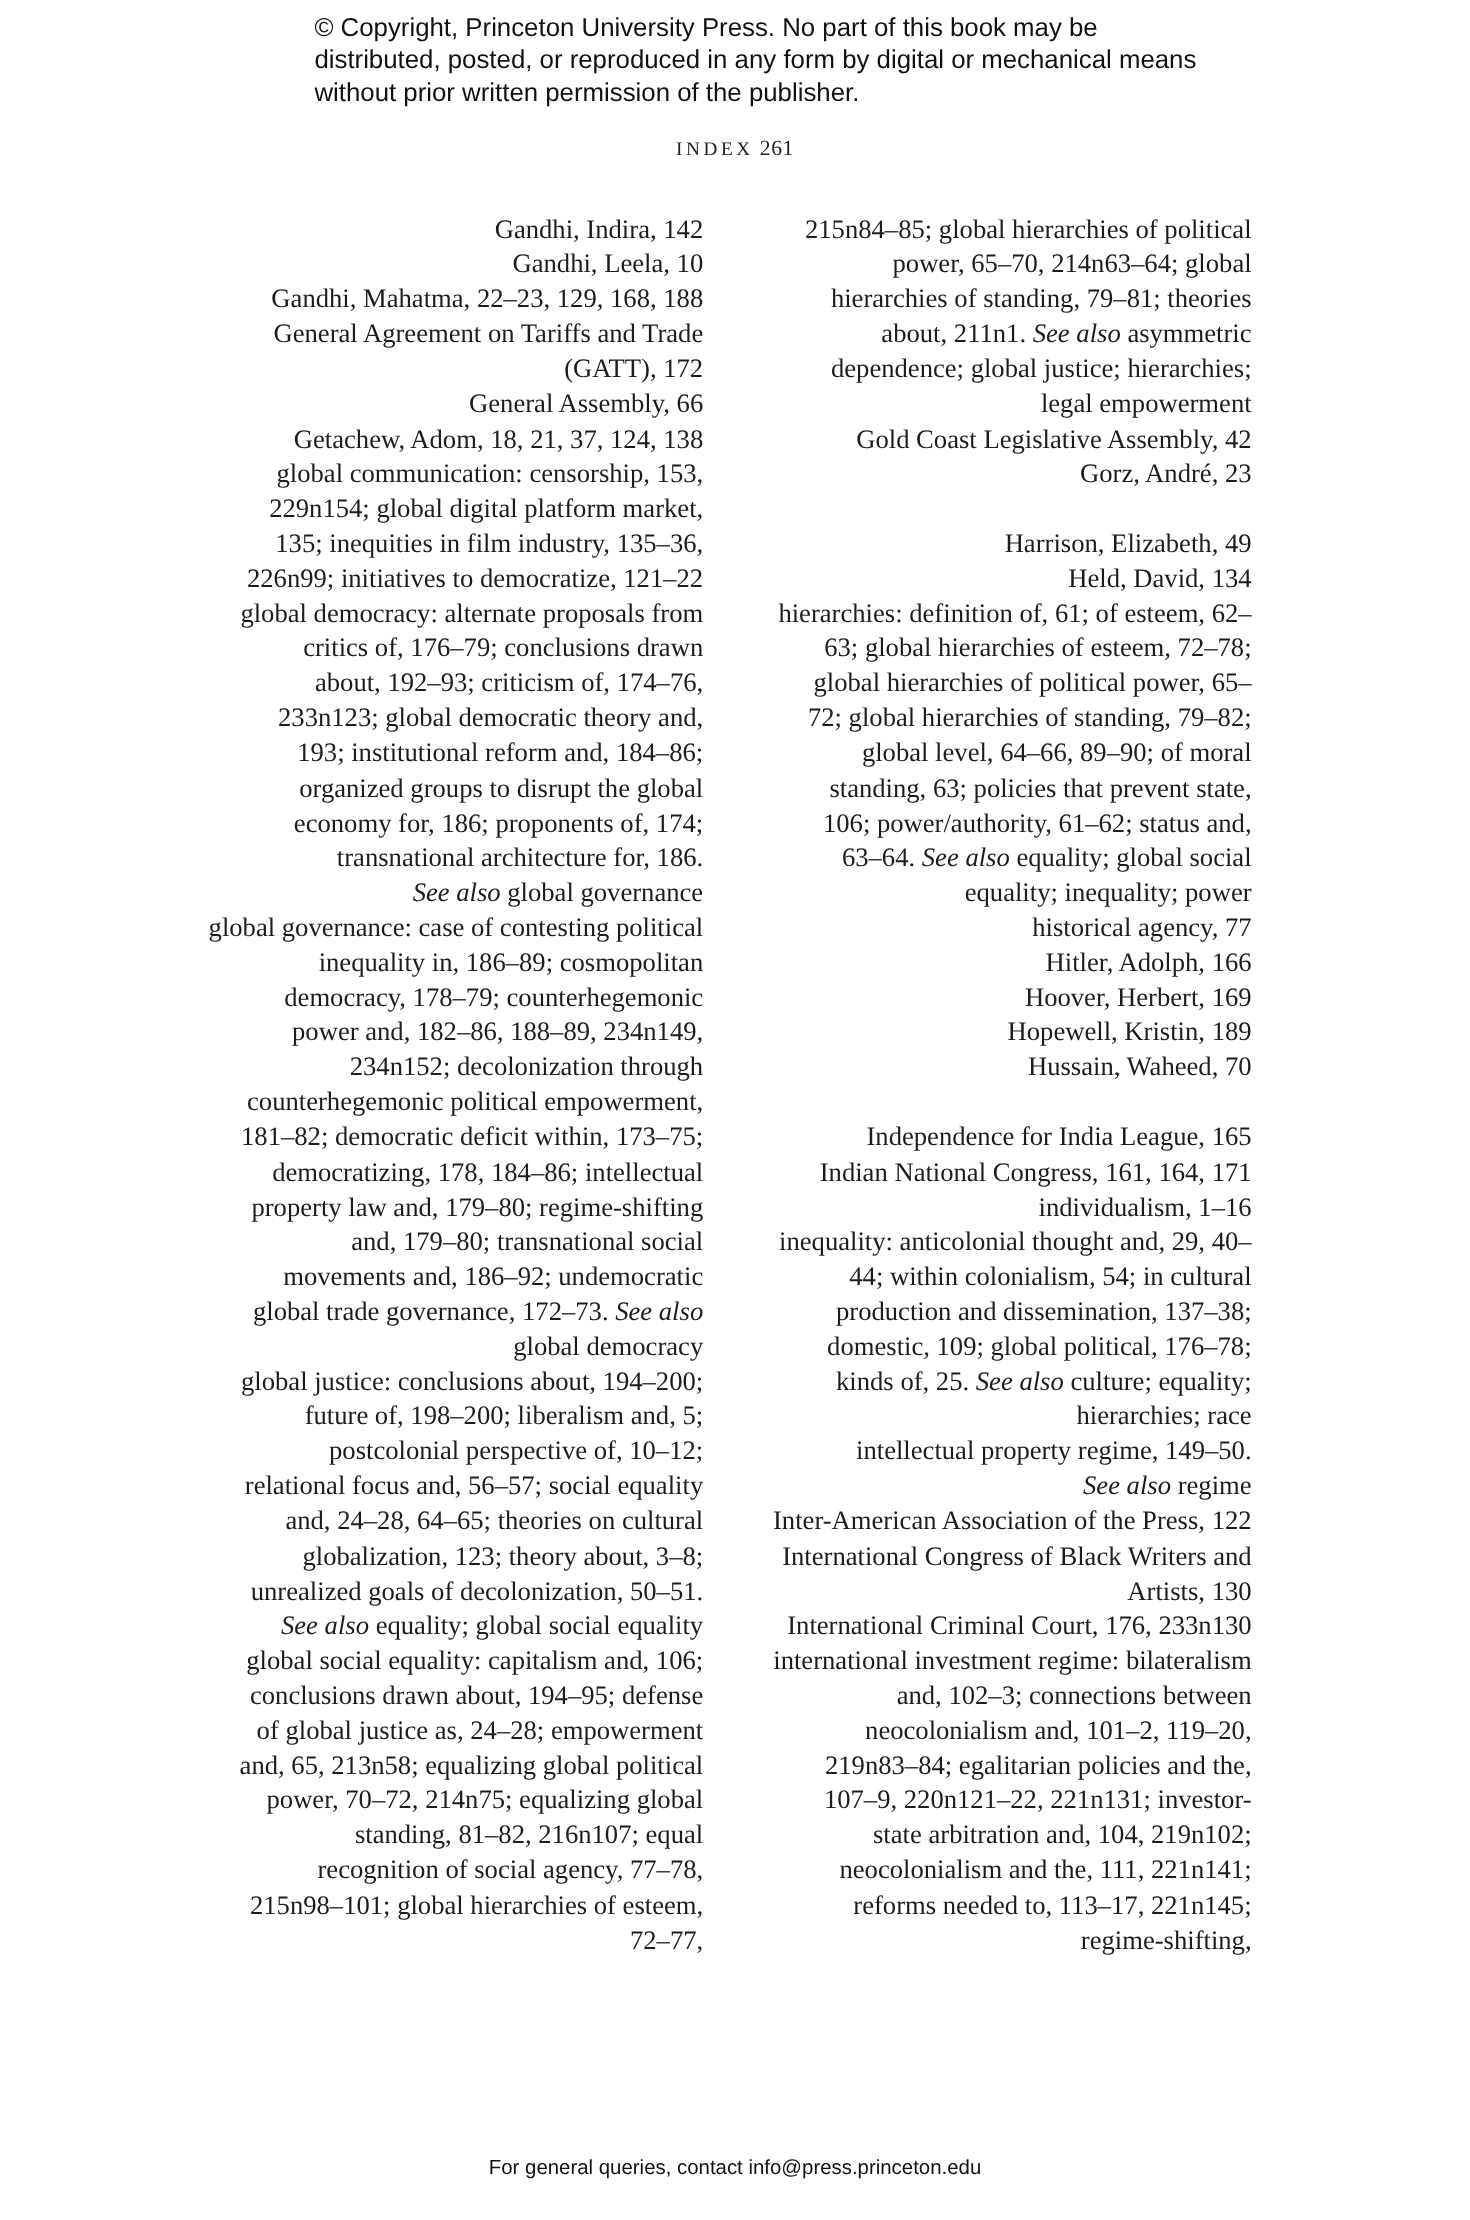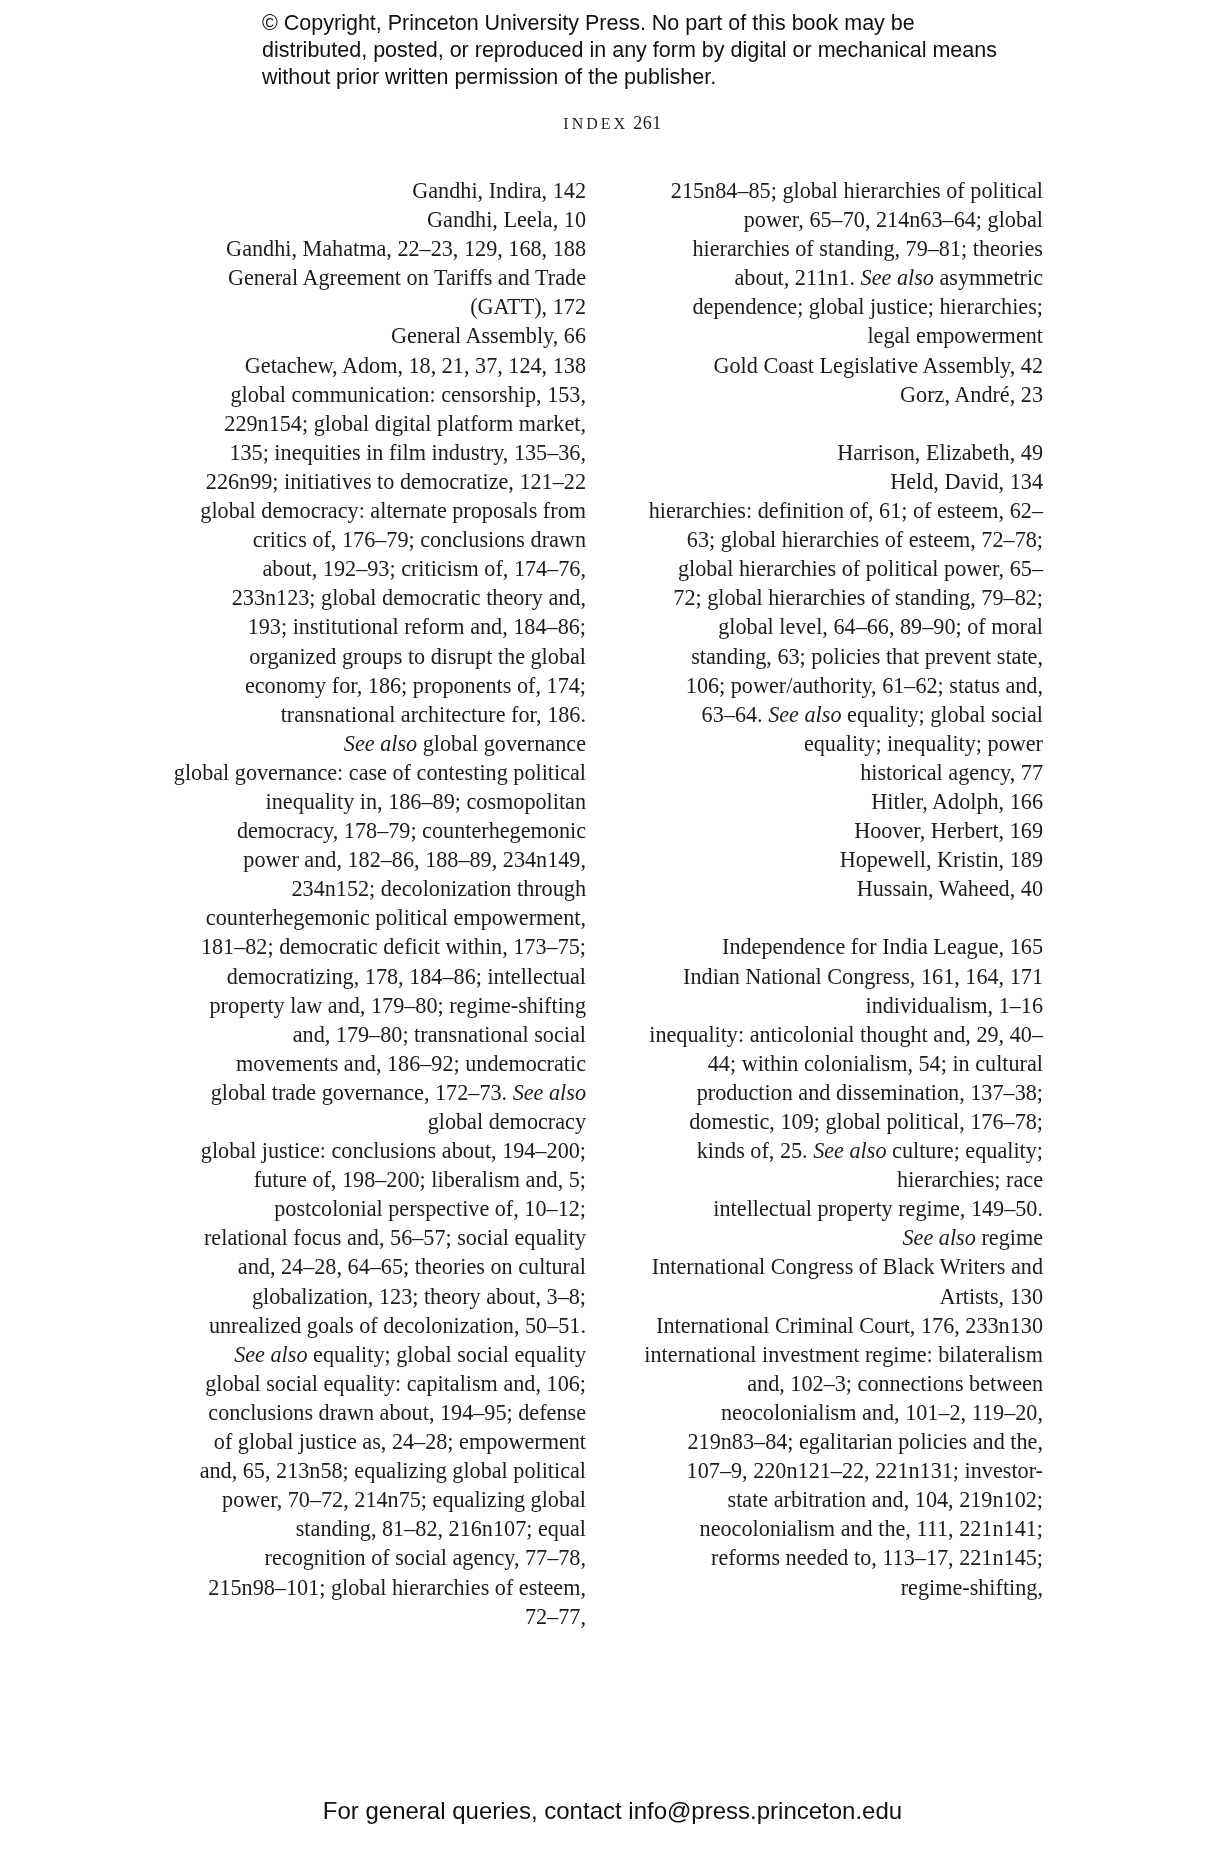--- a/index.html
+++ b/index.html
@@ -22,21 +22,21 @@
       text-align: right;
     }
     .col-left { left: 166px; }
     .col-right { left: 623px; }
     .entry { padding-left: 27px; text-indent: -27px; margin: 0; }
     .entry.cont { padding-left: 27px; text-indent: 0; }
     .gap { height: 29.1px; }
     .entry .see { font-style: italic; }
     .footer {
       position: absolute; left: 0; width: 1225px; top: 1797px; text-align: center;
-      font-family: "Liberation Sans", sans-serif; font-size: 24px; color: #111;
+      font-family: "Liberation Sans", sans-serif; font-size: 17px; color: #111;
     }
   </style>
 </head>
 <body>
 
 <div class="copyright">© Copyright, Princeton University Press. No part of this book may be distributed, posted, or reproduced in any form by digital or mechanical means without prior written permission of the publisher.</div>
 
 <div class="running-head">
   <span class="label">INDEX</span>
   <span>261</span>
@@ -60,25 +60,26 @@
     <p class="entry"><span>Gold Coast Legislative Assembly, 42</span></p>
     <p class="entry"><span>Gorz, André, 23</span></p>
     <div class="gap"></div>
     <p class="entry"><span>Harrison, Elizabeth, 49</span></p>
     <p class="entry"><span>Held, David, 134</span></p>
     <p class="entry"><span>hierarchies: definition of, 61; of esteem, 62–63; global hierarchies of esteem, 72–78; global hierarchies of political power, 65–72; global hierarchies of standing, 79–82; global level, 64–66, 89–90; of moral standing, 63; policies that prevent state, 106; power/authority, 61–62; status and, 63–64.</span> <span class="see">See also</span> <span>equality; global social equality; inequality; power</span></p>
     <p class="entry"><span>historical agency, 77</span></p>
     <p class="entry"><span>Hitler, Adolph, 166</span></p>
     <p class="entry"><span>Hoover, Herbert, 169</span></p>
     <p class="entry"><span>Hopewell, Kristin, 189</span></p>
-    <p class="entry"><span>Hussain, Waheed, 40</span></p>
+    <p class="entry"><span>Hussain, Waheed, 70</span></p>
     <div class="gap"></div>
     <p class="entry"><span>Independence for India League, 165</span></p>
     <p class="entry"><span>Indian National Congress, 161, 164, 171</span></p>
     <p class="entry"><span>individualism, 1–16</span></p>
     <p class="entry"><span>inequality: anticolonial thought and, 29, 40–44; within colonialism, 54; in cultural production and dissemination, 137–38; domestic, 109; global political, 176–78; kinds of, 25.</span> <span class="see">See also</span> <span>culture; equality; hierarchies; race</span></p>
     <p class="entry"><span>intellectual property regime, 149–50.</span><br><span class="see">See also</span> <span>regime</span></p>
+    <p class="entry"><span>Inter-American Association of the Press, 122</span></p>
     <p class="entry"><span>International Congress of Black Writers and Artists, 130</span></p>
     <p class="entry"><span>International Criminal Court, 176, 233n130</span></p>
     <p class="entry"><span>international investment regime: bilateralism and, 102–3; connections between neocolonialism and, 101–2, 119–20, 219n83–84; egalitarian policies and the, 107–9, 220n121–22, 221n131; investor-state arbitration and, 104, 219n102; neocolonialism and the, 111, 221n141; reforms needed to, 113–17, 221n145; regime-shifting,</span></p>
   </div>
 
 <div class="footer">For general queries, contact info@press.princeton.edu</div>
 
 </body></html>

